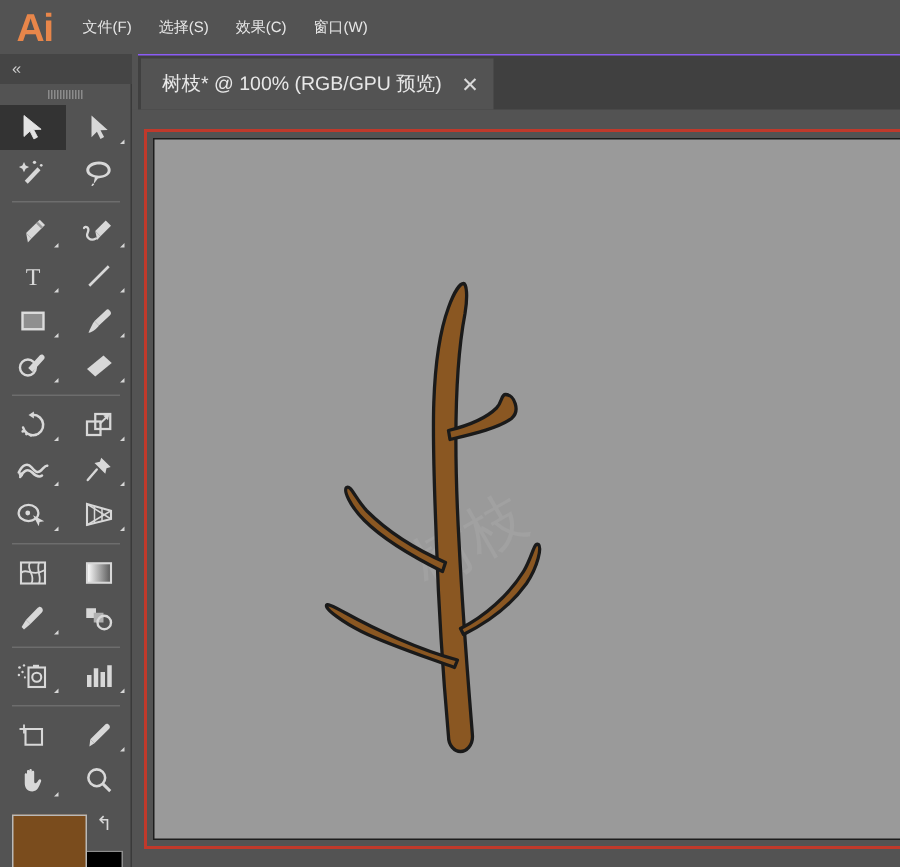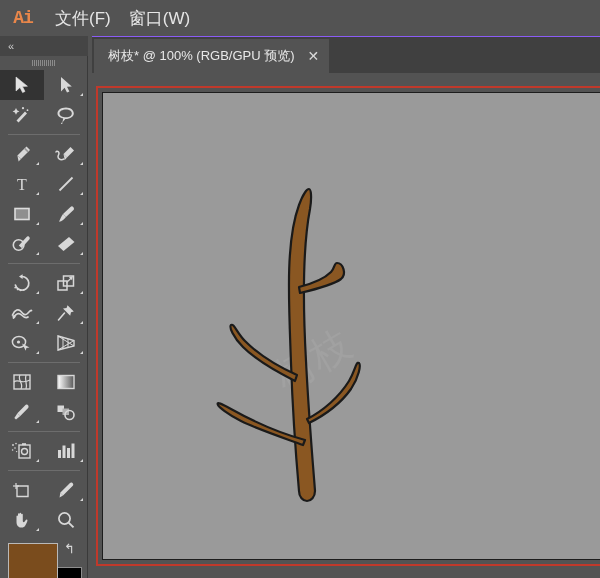--- a/index.html
+++ b/index.html
@@ -11,25 +11,25 @@
   }
   #app{position:relative;width:600px;height:578px;}
 
   
   .menubar{
     position:absolute;left:0;top:0;width:600px;height:36px;
     background:#535353;display:flex;align-items:center;
   }
   .ai-logo{
     width:46px;height:36px;display:flex;align-items:center;justify-content:center;
-    color:#e8864a;font-size:18px;font-weight:bold;letter-spacing:-1px;
-    font-family:Liberation Mono, monospace;
+    color:#e8864a;font-size:26px;font-weight:bold;letter-spacing:-1px;
+    font-family:Liberation Sans, sans-serif;
   }
   .menu-item{
-    color:#e6e6e6;font-size:17px;padding:0 9px;height:36px;
+    color:#e6e6e6;font-size:10px;padding:0 9px;height:36px;
     display:flex;align-items:center;white-space:nowrap;cursor:default;
   }
 
   
   .tabbar{
     position:absolute;left:92px;top:36px;width:512px;height:37px;
     background:#404040;border-top:1px solid #8b5cf6;
   }
   .doc-tab{
     position:absolute;left:2px;top:2px;height:34px;
@@ -107,20 +107,22 @@
   }
 </style>
 </head>
 <body>
 
 <div id="app">
 
   <div class="menubar">
     <div class="ai-logo" style="color: rgb(232, 134, 74);">Ai</div>
     <div class="menu-item">文件(F)</div>
+    <div class="menu-item">选择(S)</div>
+    <div class="menu-item">效果(C)</div>
     <div class="menu-item">窗口(W)</div>
   </div>
 
   <div class="tabbar">
     <div class="doc-tab">
       <span class="title">树枝* @ 100% (RGB/GPU 预览)</span>
       <span class="close">✕</span>
     </div>
   </div>
 

